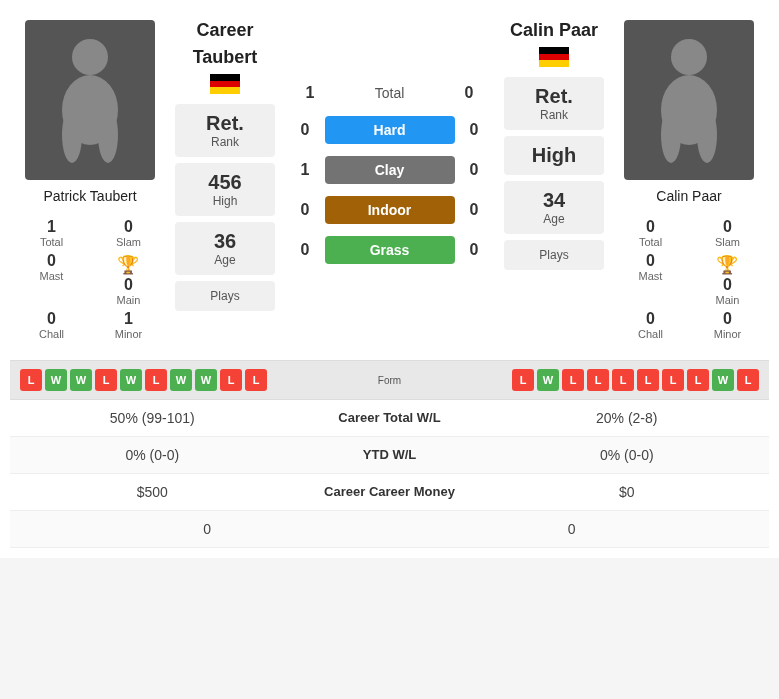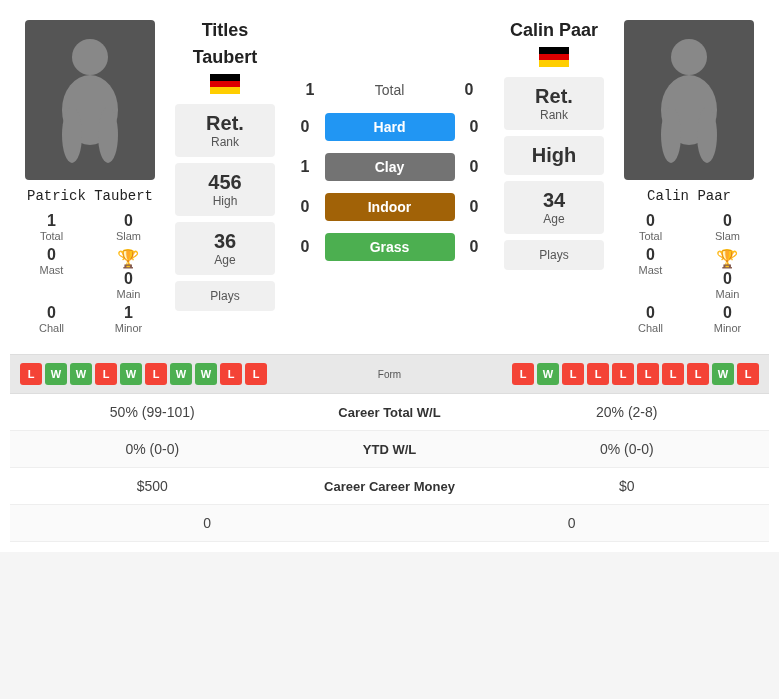--- a/index.html
+++ b/index.html
@@ -46,23 +46,22 @@
 
     .player-silhouette {
       width: 80px;
       height: 130px;
     }
 
     .player-name {
       font-size: 14px;
       text-align: center;
       margin-top: 8px;
-      margin-bottom: 4px;
+      margin-bottom: 10px;
       color: #222;
-      font-family: Liberation Mono, monospace;
     }
 
     .player-stats-grid {
       display: grid;
       grid-template-columns: 1fr 1fr;
       gap: 4px;
       width: 100%;
       text-align: center;
       margin-top: 4px;
     }
@@ -243,21 +242,20 @@
       flex: 1;
     }
 
     
     .stats-rows {
       border-top: 1px solid #ddd;
     }
 
     .stats-row {
       display: flex;
-      align-items: center;
       padding: 10px 15px;
       border-bottom: 1px solid #eee;
       background: #fff;
     }
 
     .stats-row:nth-child(even) {
       background: #fafafa;
     }
 
     .stats-row-left {
@@ -322,21 +320,21 @@
           <span class="stat-label">Chall</span>
         </div>
         <div class="stat-item">
           <span class="stat-value">1</span>
           <span class="stat-label">Minor</span>
         </div>
       </div>
     </div>
 
     <div class="middle-section">
-      <div class="player-name-top">Titles</div>
+      <div class="player-name-top">Career</div>
       <div class="player-name-top">Taubert</div>
 
       <svg class="flag-icon" viewBox="0 0 30 20">
         <rect width="30" height="7" fill="#000"></rect>
         <rect y="7" width="30" height="6" fill="#DD0000"></rect>
         <rect y="13" width="30" height="7" fill="#FFCE00"></rect>
       </svg>
       <div class="middle-stat-box">
         <div class="middle-stat-value">Ret.</div>
         <div class="middle-stat-label">Rank</div>

